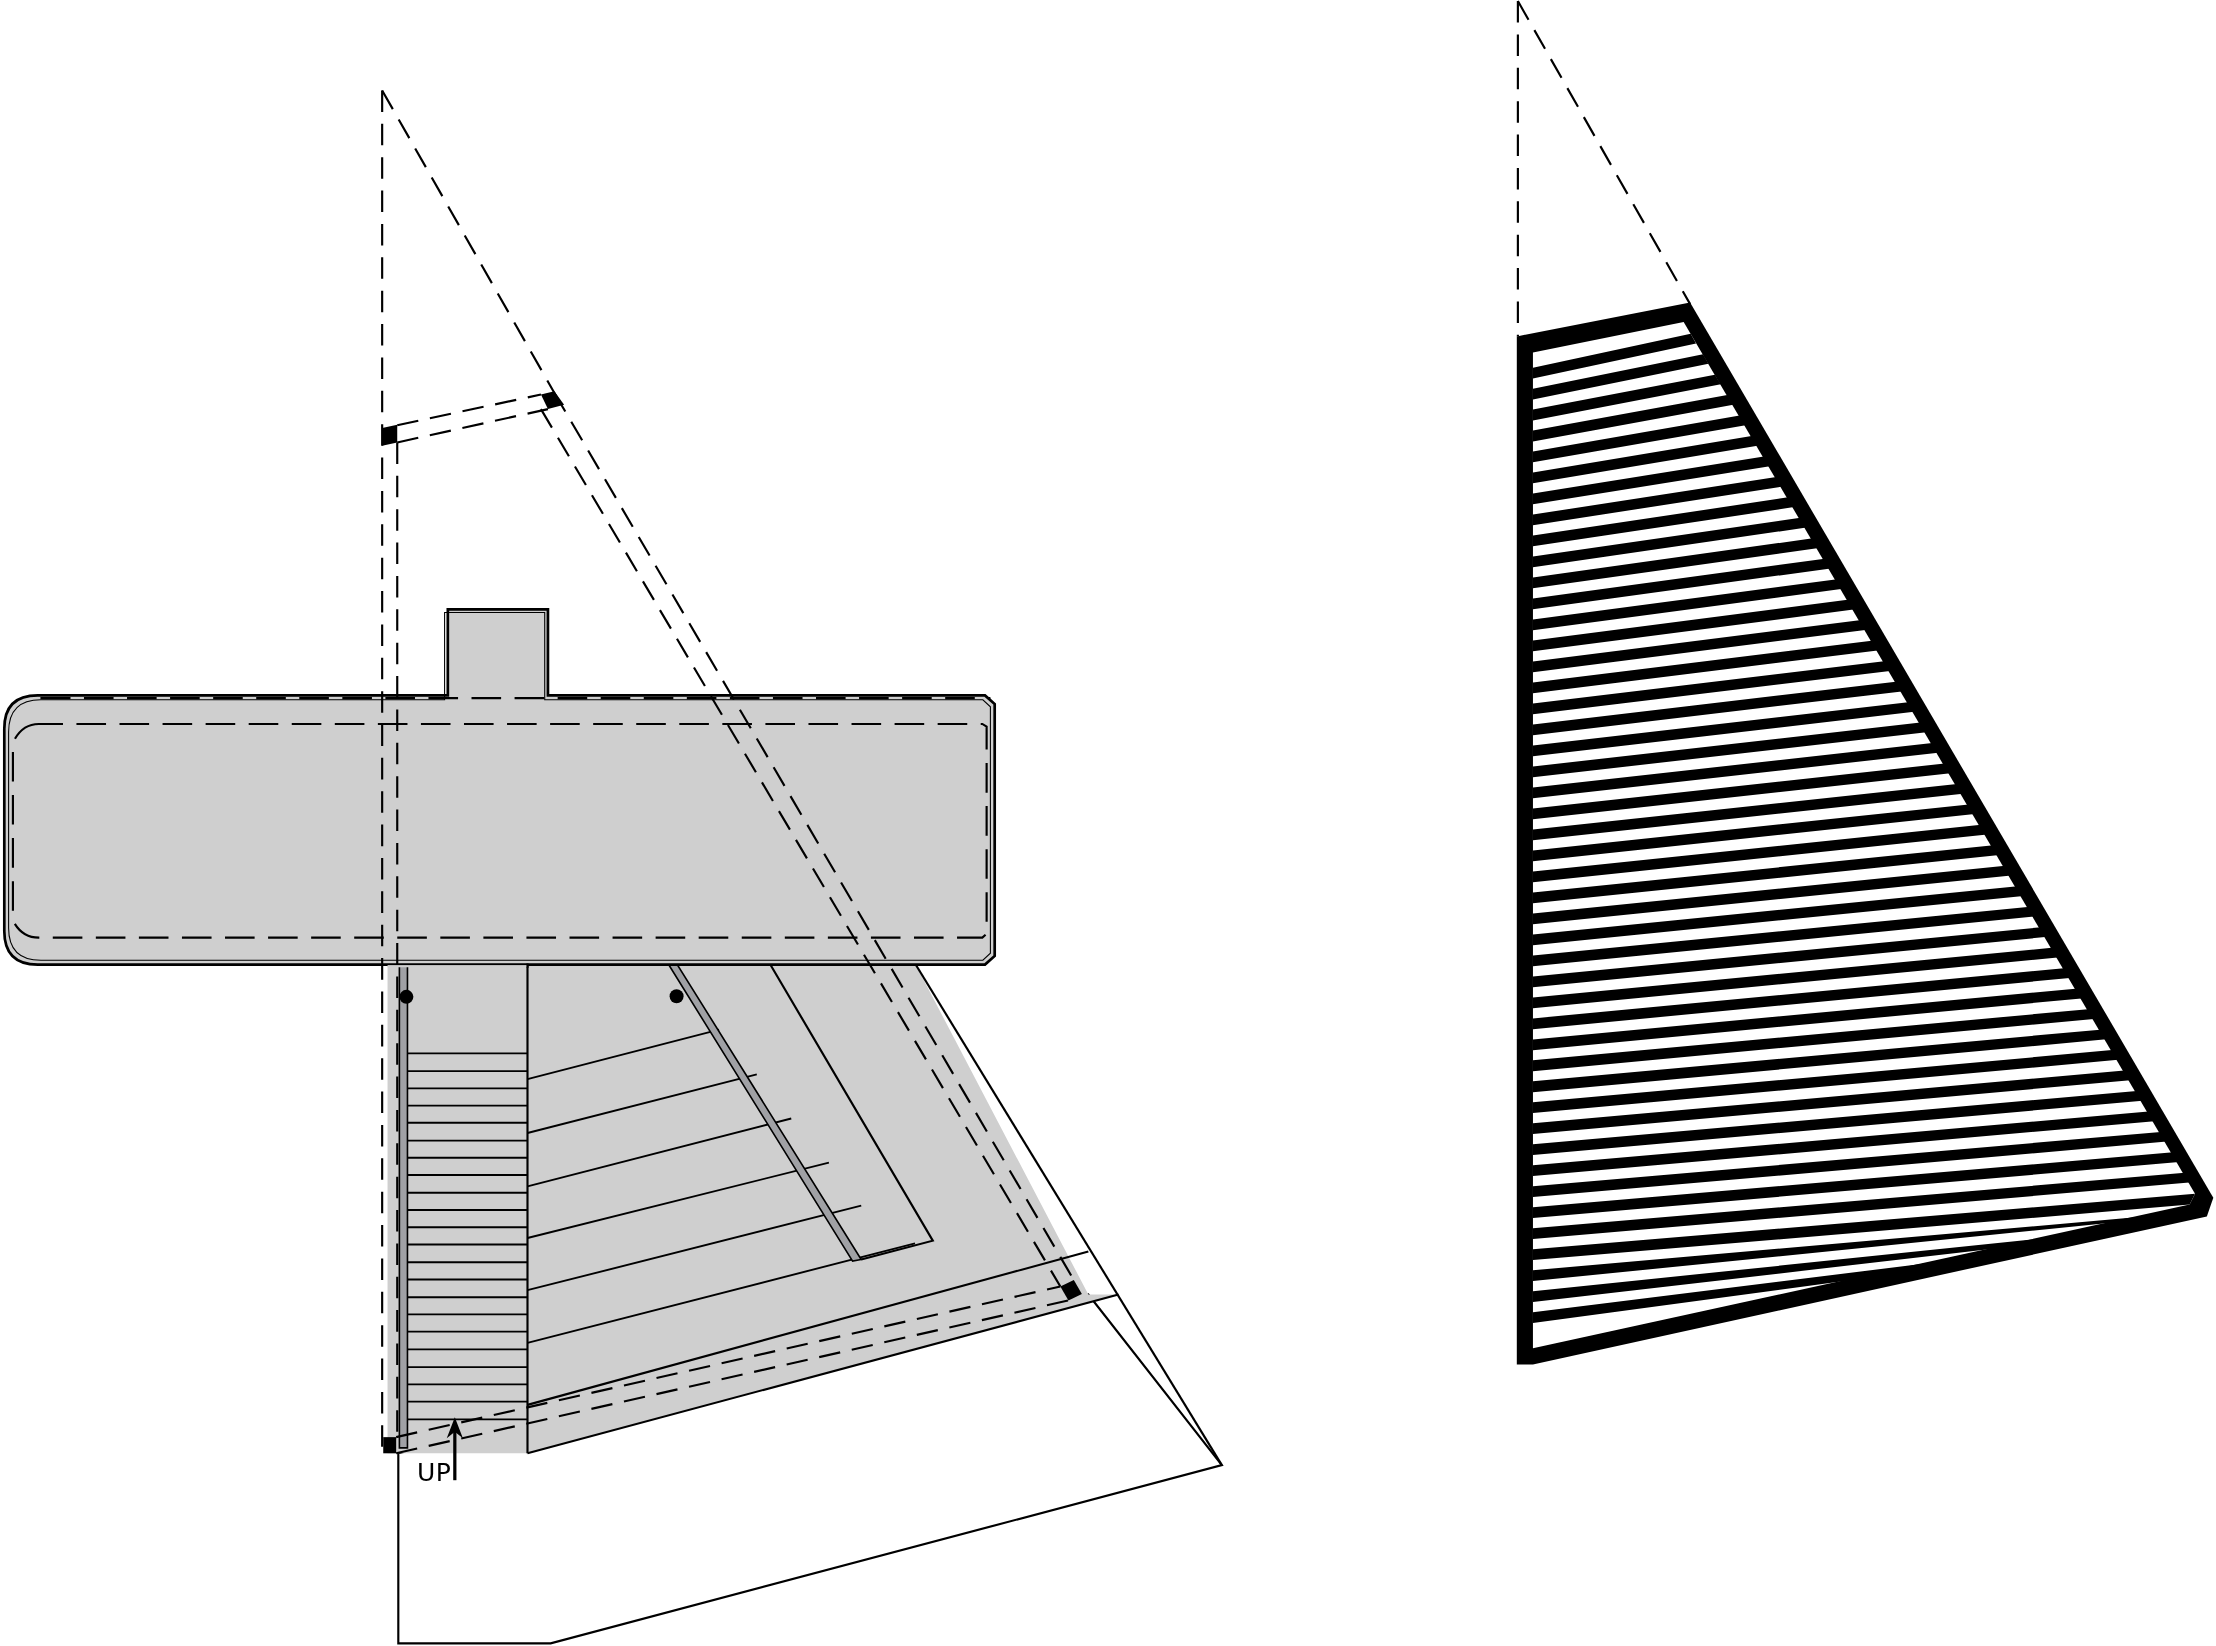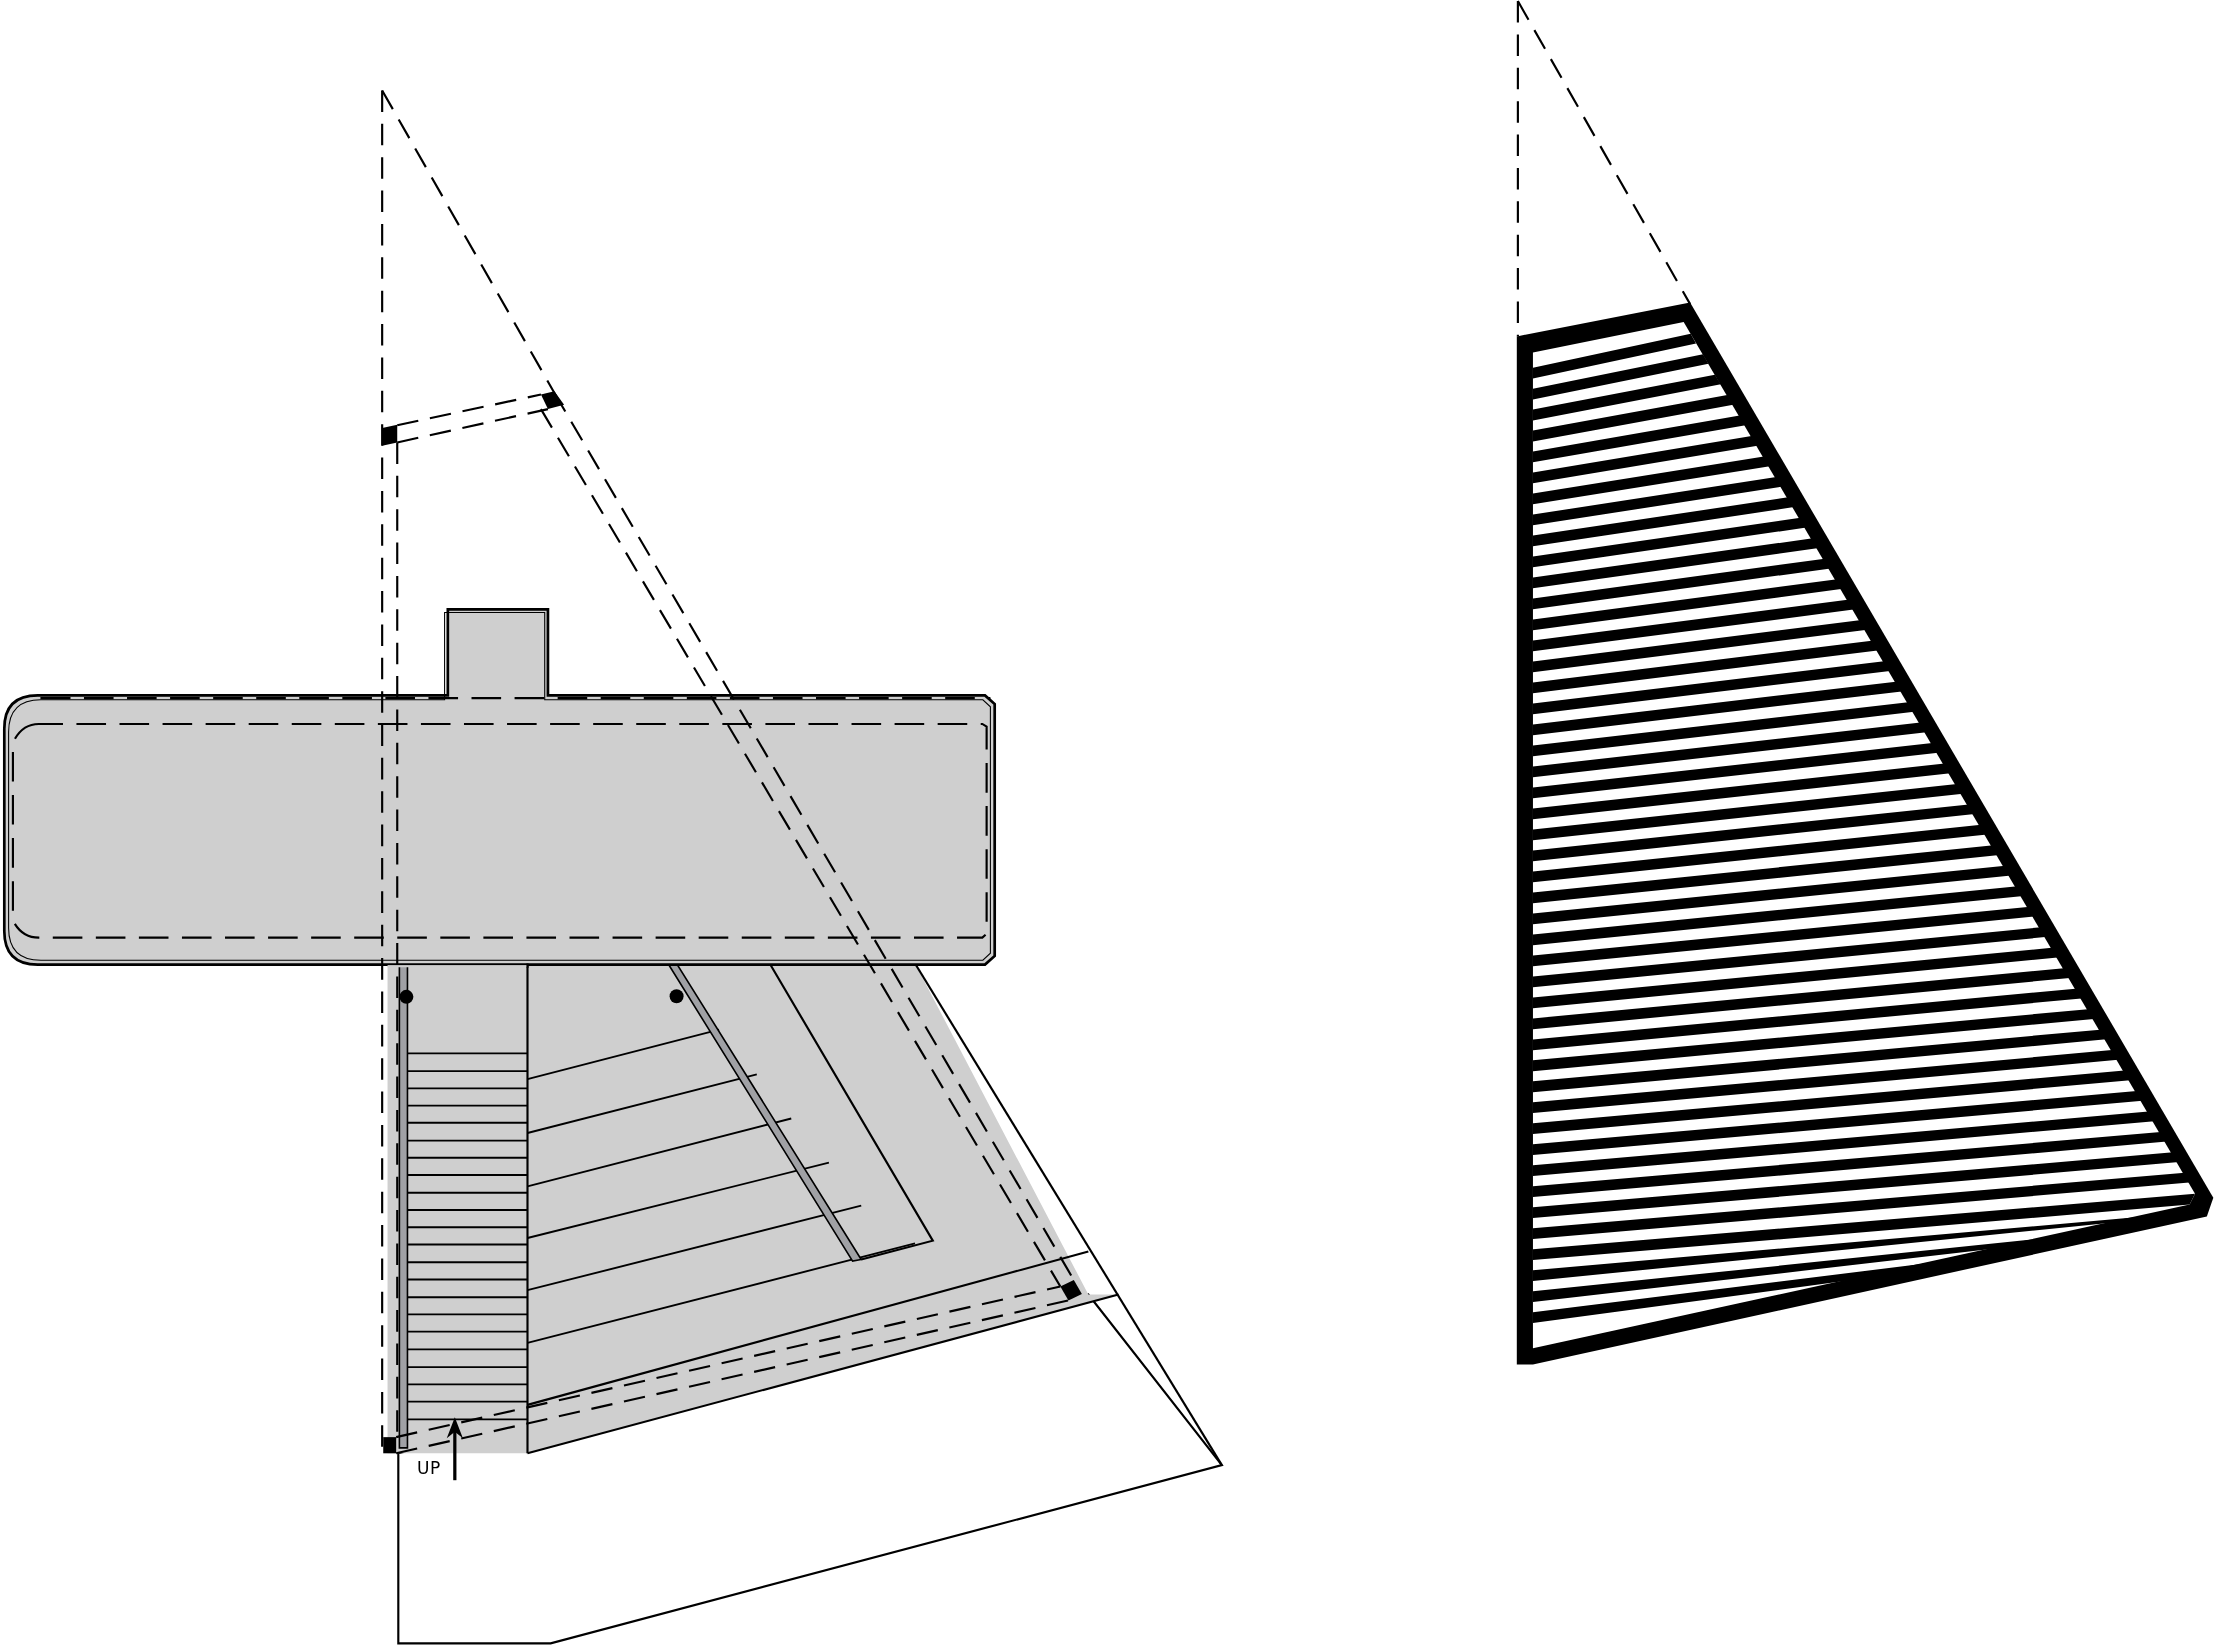--- a/index.html
+++ b/index.html
@@ -7,21 +7,21 @@
     svg.plan { position: absolute; left: 0; top: 0; }
     .fill-grey { fill: #cfcfcf; }
     .stroke { stroke: #000; fill: none; stroke-width: 4; }
     .thin { stroke: #000; fill: none; stroke-width: 3.5; }
     .dash { stroke: #000; fill: none; stroke-width: 4; stroke-dasharray: 40 22; }
     .dash2 { stroke: #000; fill: none; stroke-width: 4; stroke-dasharray: 55 25; }
     .rail { fill: #a0a1a5; stroke: #000; stroke-width: 3; }
     .label {
       position: absolute;
       font-family: "DejaVu Sans", sans-serif;
-      font-size: 17px;
+      font-size: 25px;
       color: #000;
       letter-spacing: 0.5px;
     }
   </style>
 </head>
 <body>
 
 <svg class="plan" width="2216" height="1646" viewBox="0 0 4117 3058" xmlns="http://www.w3.org/2000/svg">
 
   <g>

